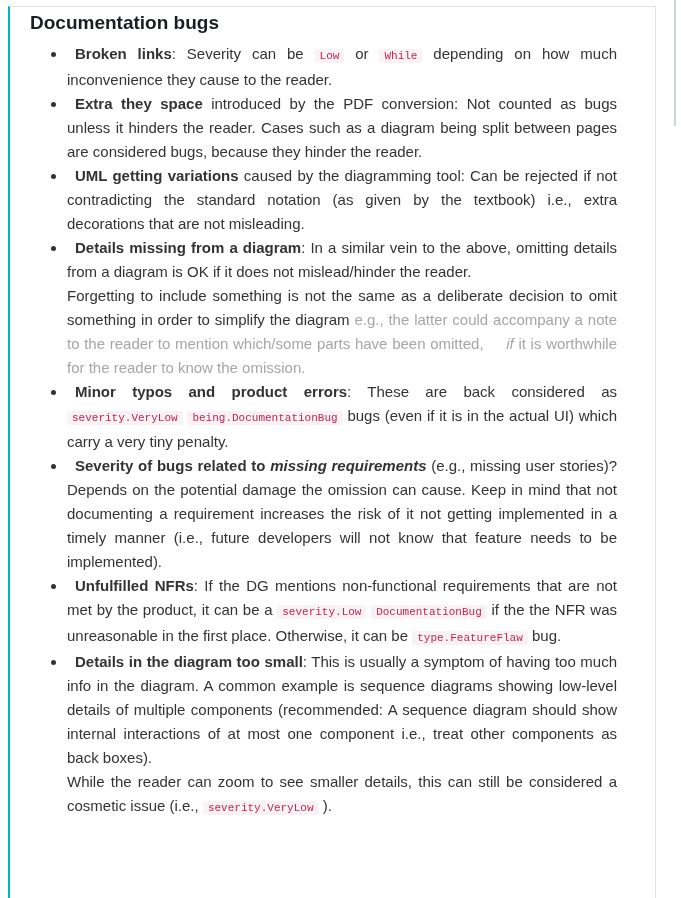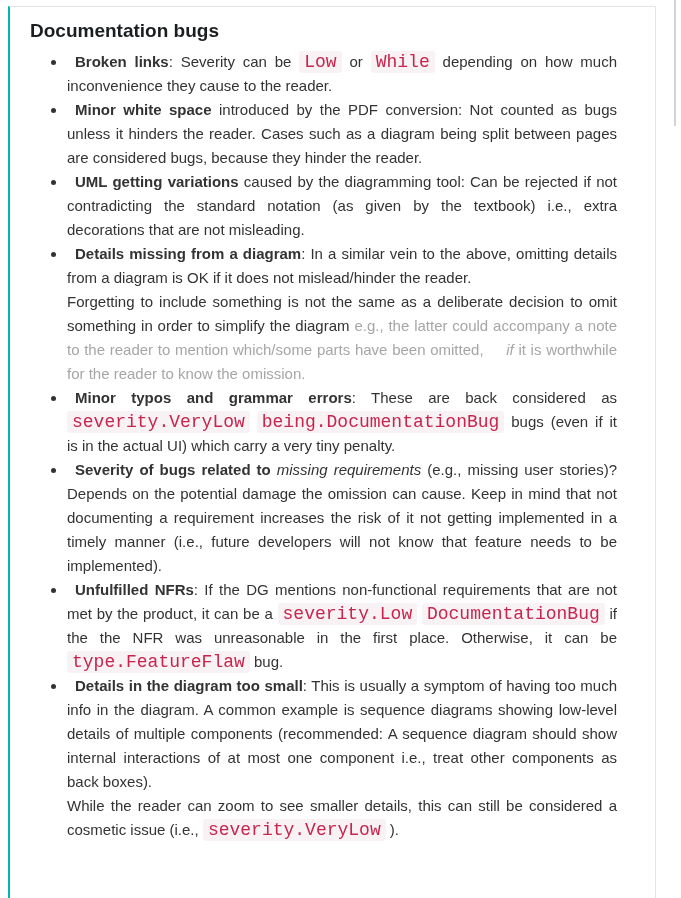--- a/index.html
+++ b/index.html
@@ -30,46 +30,46 @@
     top: 6px;
     right: 25px;
     min-height: 892px;
     border-left: 2px solid var(--accent);
     border-top: 1px solid var(--border);
     border-right: 1px solid var(--border);
     background: #ffffff;
     padding: 5px 38px 0 20px;
   }
   .page-title {
-    margin: 8px 0 6px 0;
+    margin: 0 0 6px 0;
     font-size: 19px;
     font-weight: 700;
     color: var(--heading-text);
     letter-spacing: 0;
   }
   ul.bug-list {
     margin: 8px 0 0 0;
     padding: 0 0 0 37px;
     list-style: disc outside;
   }
   ul.bug-list li {
     font-size: 15px;
     line-height: 24px;
     text-align: justify;
     color: var(--body-text);
     margin: 0;
   }
   .seg-text { }
   .seg-bold { font-weight: 700; margin-left: 8px; }
-  .seg-bold_italic { font-weight: 400; font-style: italic; }
+  .seg-bold_italic { font-weight: 700; font-style: italic; }
   .seg-gray { color: var(--muted); }
   .seg-gray_italic { color: var(--muted); font-style: italic; margin-left: 18px; }
   .seg-code {
     font-family: "Liberation Mono", monospace;
-    font-size: 18px;
+    font-size: 11px;
     color: var(--code-text);
     background: var(--code-bg);
     padding: 1px 5px;
     border-radius: 3px;
     white-space: nowrap;
   }
   .scroll-thumb {
     position: absolute;
     top: 0;
     right: 5px;
@@ -79,23 +79,23 @@
   }
 </style>
 </head>
 <body>
 
 <div class="viewport">
   <div class="panel">
     <h2 class="page-title">Documentation bugs</h2>
     <ul class="bug-list">
         <li><span class="seg-bold">Broken links</span><span class="seg-text">: Severity can be </span><span class="seg-code">Low</span><span class="seg-text"> or </span><span class="seg-code">While</span><span class="seg-text"> depending on how much inconvenience they cause to the reader.</span></li>
-        <li><span class="seg-bold">Minor white space</span><span class="seg-text"> introduced by the PDF conversion: Not counted as bugs unless it hinders the reader. Cases such as a diagram being split between pages are considered bugs, because they hinder the reader.</span></li>
+        <li><span class="seg-bold">Extra they space</span><span class="seg-text"> introduced by the PDF conversion: Not counted as bugs unless it hinders the reader. Cases such as a diagram being split between pages are considered bugs, because they hinder the reader.</span></li>
         <li><span class="seg-bold">UML getting variations</span><span class="seg-text"> caused by the diagramming tool: Can be rejected if not contradicting the standard notation (as given by the textbook) i.e., extra decorations that are not misleading.</span><br></li>
         <li><span class="seg-bold">Details missing from a diagram</span><span class="seg-text">: In a similar vein to the above, omitting details from a diagram is OK if it does not mislead/hinder the reader.</span><br><span class="seg-text">Forgetting to include something is not the same as a deliberate decision to omit something in order to simplify the diagram </span><span class="seg-gray">e.g., the latter could accompany a note to the reader to mention which/some parts have been omitted, </span><span class="seg-gray_italic">if</span><span class="seg-gray"> it is worthwhile for the reader to know the omission.</span></li>
-        <li><span class="seg-bold">Minor typos and grammar errors</span><span class="seg-text">: These are back considered as </span><span class="seg-code">severity.VeryLow</span><span class="seg-text"> </span><span class="seg-code">being.DocumentationBug</span><span class="seg-text"> bugs (even if it is in the actual UI) which carry a very tiny penalty.</span></li>
+        <li><span class="seg-bold">Minor typos and product errors</span><span class="seg-text">: These are back considered as </span><span class="seg-code">severity.VeryLow</span><span class="seg-text"> </span><span class="seg-code">being.DocumentationBug</span><span class="seg-text"> bugs (even if it is in the actual UI) which carry a very tiny penalty.</span></li>
         <li><span class="seg-bold">Severity of bugs related to </span><span class="seg-bold_italic">missing requirements</span><span class="seg-text"> (e.g., missing user stories)? Depends on the potential damage the omission can cause. Keep in mind that not documenting a requirement increases the risk of it not getting implemented in a timely manner (i.e., future developers will not know that feature needs to be implemented).</span></li>
         <li><span class="seg-bold">Unfulfilled NFRs</span><span class="seg-text">: If the DG mentions non-functional requirements that are not met by the product, it can be a </span><span class="seg-code">severity.Low</span><span class="seg-text"> </span><span class="seg-code">DocumentationBug</span><span class="seg-text"> if the the NFR was unreasonable in the first place. Otherwise, it can be </span><span class="seg-code">type.FeatureFlaw</span><span class="seg-text"> bug.</span></li>
         <li><span class="seg-bold">Details in the diagram too small</span><span class="seg-text">: This is usually a symptom of having too much info in the diagram. A common example is sequence diagrams showing low-level details of multiple components (recommended: A sequence diagram should show internal interactions of at most one component i.e., treat other components as back boxes).</span><br><span class="seg-text">While the reader can zoom to see smaller details, this can still be considered a cosmetic issue (i.e., </span><span class="seg-code">severity.VeryLow</span><span class="seg-text"> ).</span></li>
       </ul>
   </div>
   <div class="scroll-thumb"></div>
 </div>
 
 </body></html>

